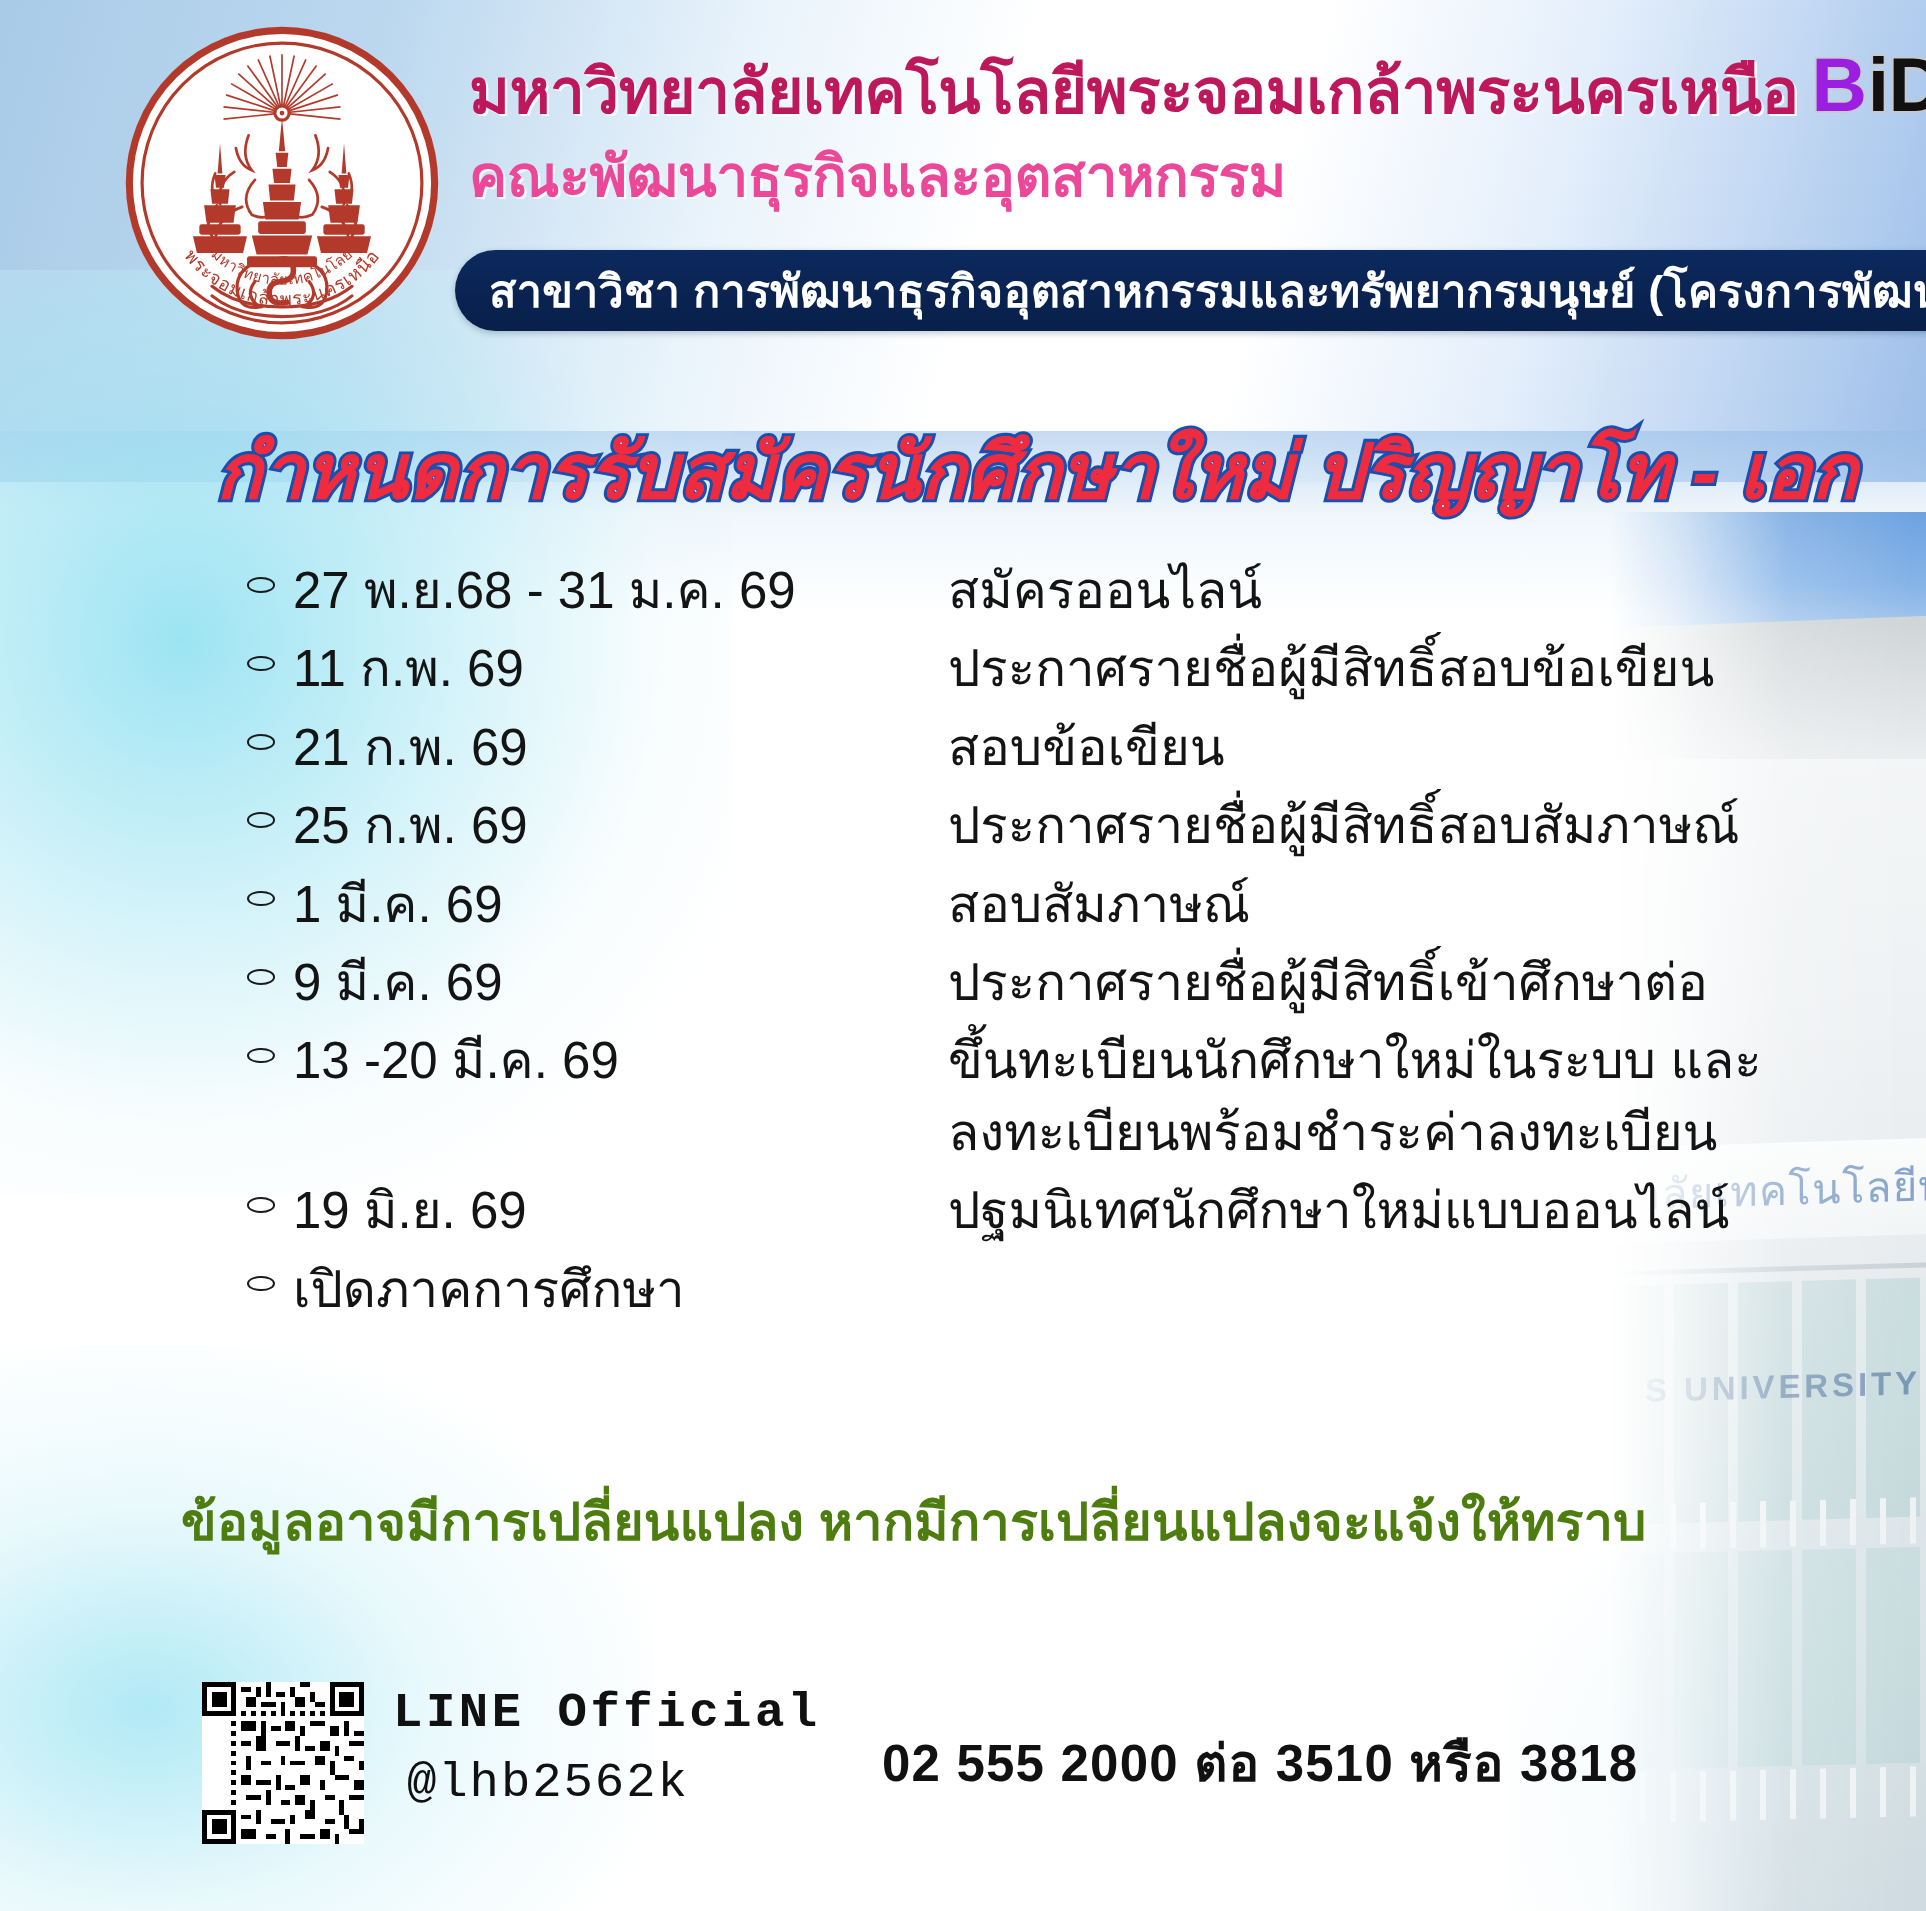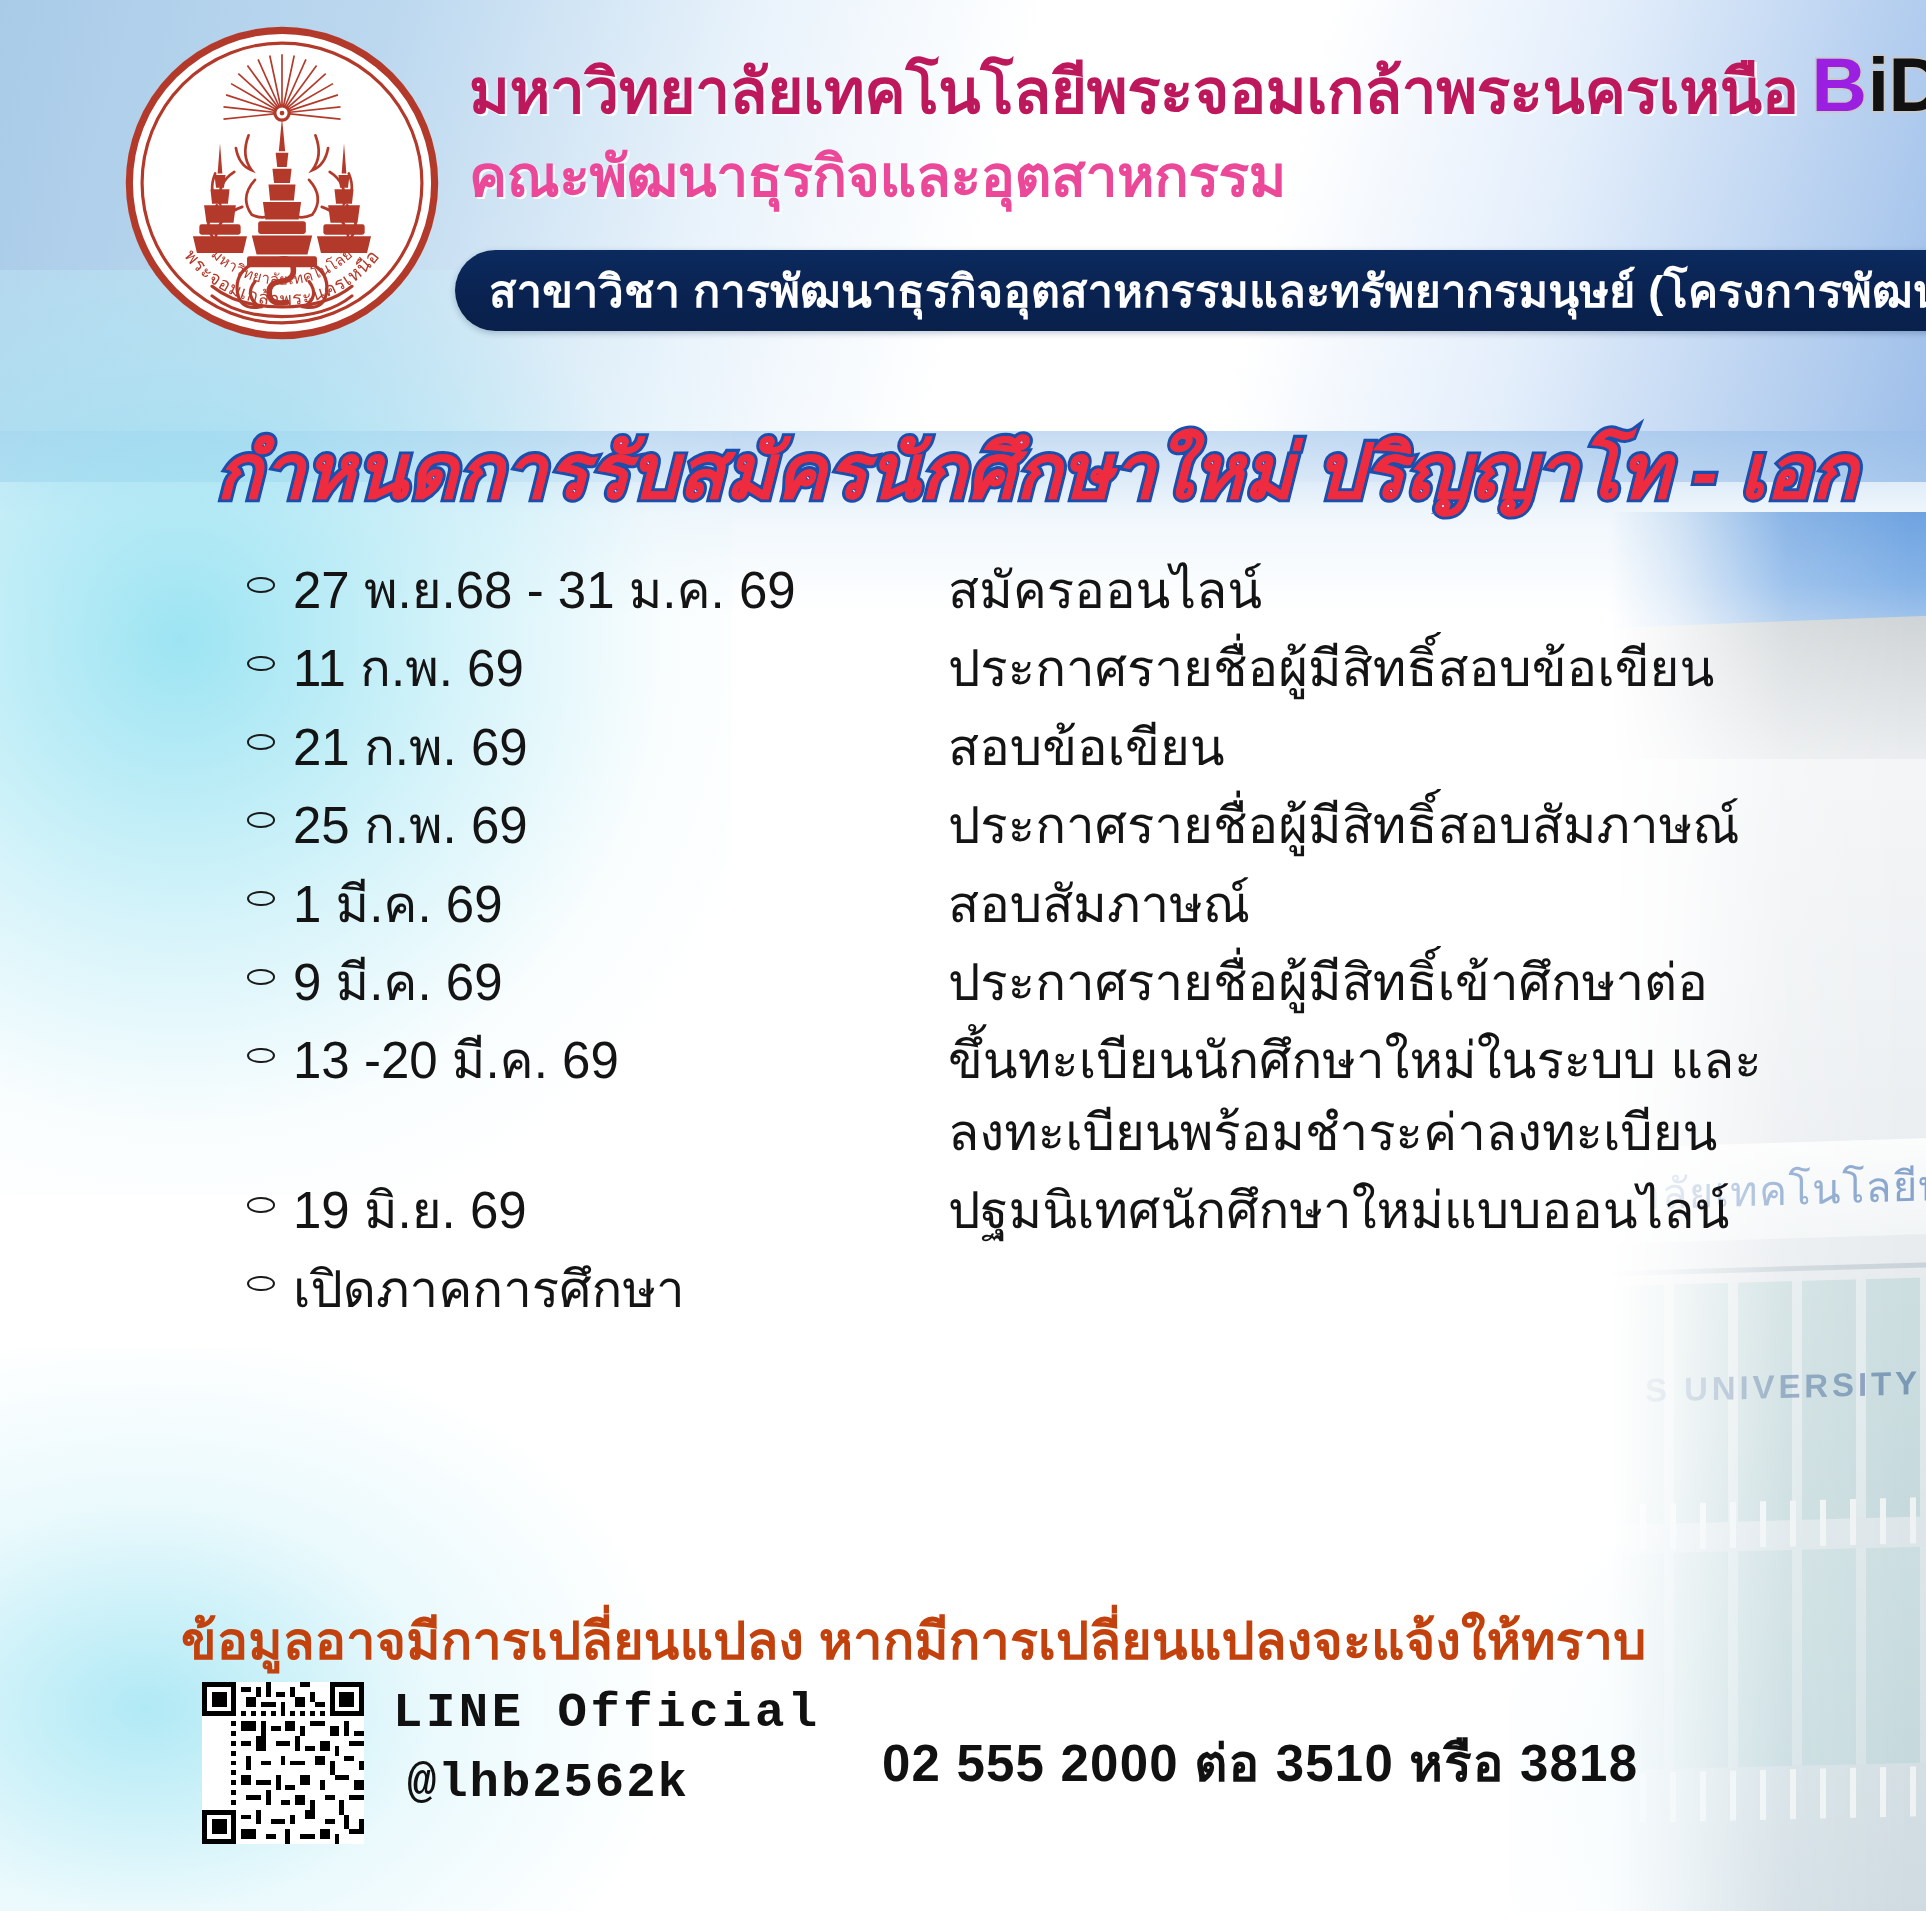--- a/index.html
+++ b/index.html
@@ -171,39 +171,39 @@
     font-size:51px;color:#141414;line-height:1.40;white-space:nowrap;
   }
   .desc{
     flex:1 1 auto;
     font-size:51px;color:#141414;line-height:1.40;
   }
   .desc .l2{display:block;}
 
   
   .notice{
-    position:absolute;left:181px;top:1599px;
-    font-size:52px;font-weight:bold;color:#c2410c;white-space:nowrap;
+    position:absolute;left:181px;top:1480px;
+    font-size:52px;font-weight:bold;color:#4d7c0f;white-space:nowrap;
     letter-spacing:0.2px;
     text-align:right;
   }
   .qr{
     position:absolute;left:202px;top:1682px;width:162px;height:162px;
   }
   .qr svg{width:100%;height:100%;display:block;}
   .line-block{
     position:absolute;left:393px;top:1685px;
   }
   .line-title{
     font-size:49px;font-weight:bold;color:#111;letter-spacing:3.5px;
     font-family:"Liberation Mono","DejaVu Sans Mono",monospace;
   }
   .line-id{
     margin-top:14px;margin-left:14px;
-    font-size:49px;font-weight:bold;color:#111;letter-spacing:1.9px;
+    font-size:49px;font-weight:normal;color:#111;letter-spacing:1.9px;
     font-family:"Liberation Mono","DejaVu Sans Mono",monospace;
   }
   .phone{
     position:absolute;left:882px;top:1722px;
     font-size:51px;font-weight:bold;color:#111;white-space:nowrap;letter-spacing:1.2px;
   }
 </style>
 </head>
 <body>
 

